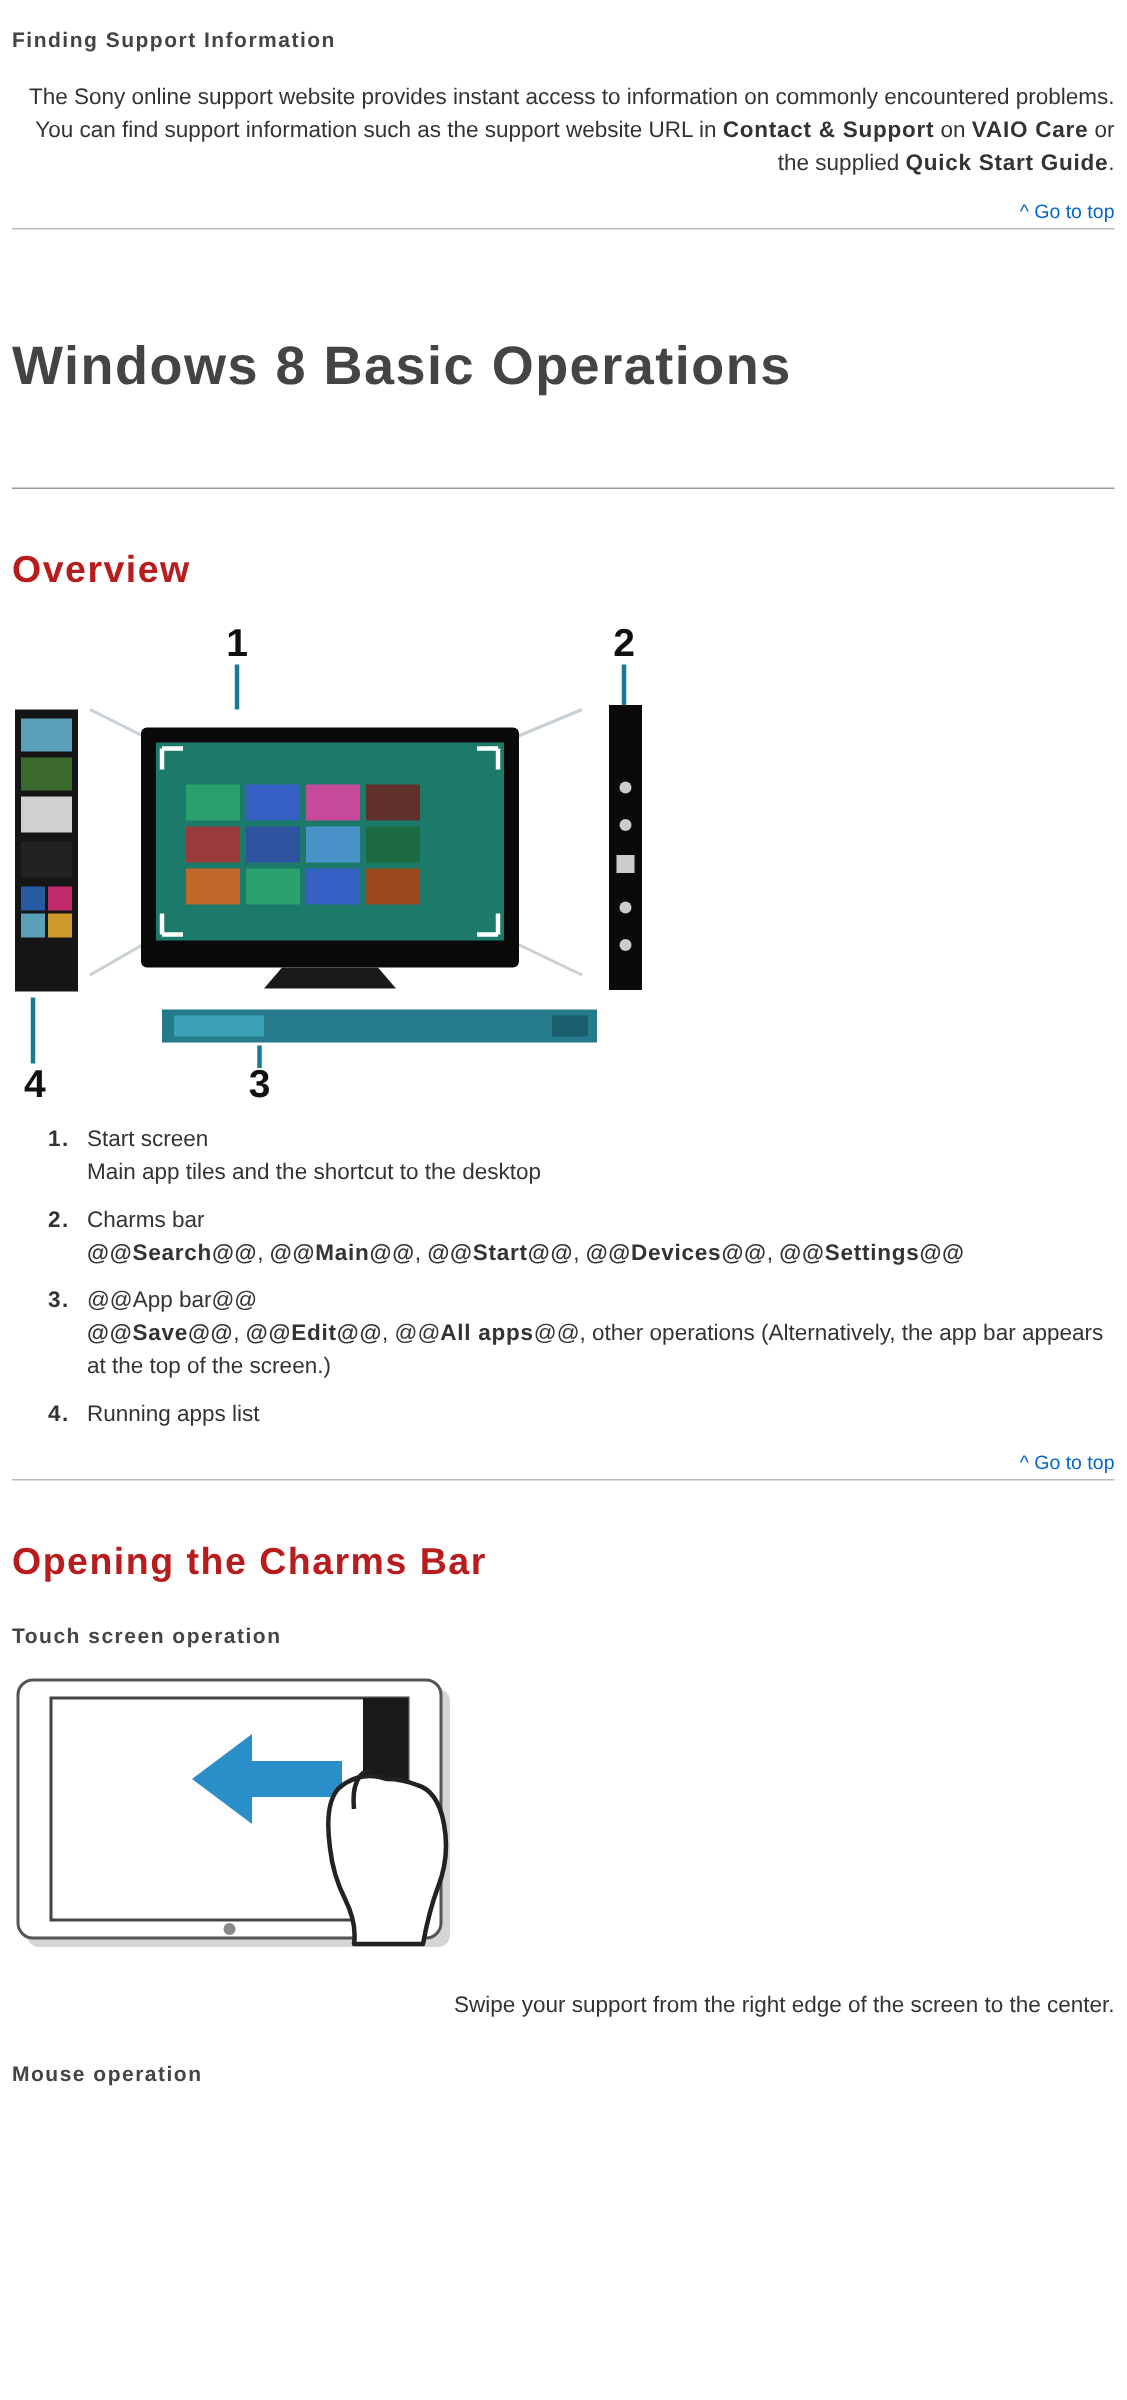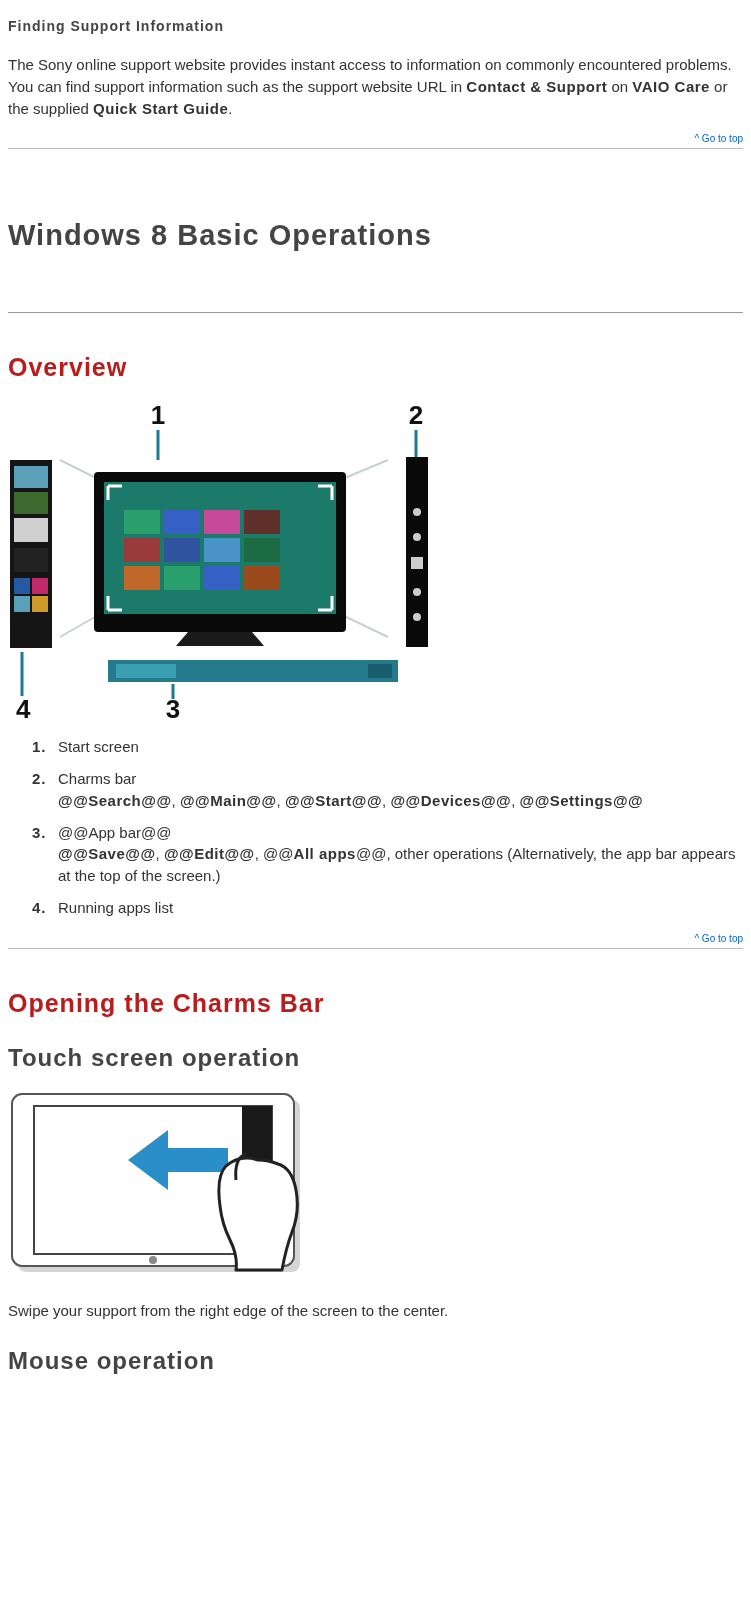--- a/index.html
+++ b/index.html
@@ -13,48 +13,48 @@
     background: #fff;
   }
   h2.section-heading {
     font-size: 14px;
     letter-spacing: 1px;
     color: #444;
     font-weight: bold;
     margin: 18px 0 14px 0;
   }
   h1.major-heading {
-    font-size: 29px;
+    font-size: 36px;
     letter-spacing: 1px;
     color: #444;
     font-weight: bold;
     margin: 70px 0 30px 0;
   }
   h2.sub-heading {
     font-size: 25px;
     letter-spacing: 1px;
     color: #b91c1c;
     font-weight: bold;
     margin: 40px 0 20px 0;
   }
   h3.minor-heading {
-    font-size: 24px;
+    font-size: 14px;
     letter-spacing: 1px;
     color: #444;
     font-weight: bold;
     margin: 26px 0 10px 0;
   }
-  p.body { margin: 20px 0 14px 0; line-height: 1.45; }
+  p.body { margin: 20px 0 14px 0; line-height: 1.45; text-align: right; }
   .bold { font-weight: bold; letter-spacing: 0.5px; }
   hr.sep { border: none; border-top: 1px solid #bbb; margin: 4px 0 10px 0; }
   hr.sep-heavy { border: none; border-top: 1px solid #999; margin: 60px 0 10px 0; }
   .top-link {
     text-align: right;
     color: #0066cc;
-    font-size: 10px;
+    font-size: 13px;
     margin: 14px 0 4px 0;
     cursor: pointer;
   }
   ol.legend {
     list-style: none;
     padding: 0 0 0 24px;
     margin: 14px 0;
   }
   ol.legend > li {
     position: relative;
@@ -160,20 +160,21 @@
     <circle cx="409" cy="190" r="4" fill="#ccc"></circle>
     <circle cx="409" cy="215" r="4" fill="#ccc"></circle>
   </g>
 </svg>
 </div>
 
 <ol class="legend">
   <li>
     <span class="num">1.</span>
     <span>Start screen</span><br>
+    <span>Main app tiles and the shortcut to the desktop</span>
   </li>
   <li>
     <span class="num">2.</span>
     <span>Charms bar</span><br>
     <span class="bold">@@Search@@</span>, 
     <span class="bold">@@Main@@</span>, 
     <span class="bold">@@Start@@</span>, 
     <span class="bold">@@Devices@@</span>, 
     <span class="bold">@@Settings@@</span>
   </li>

